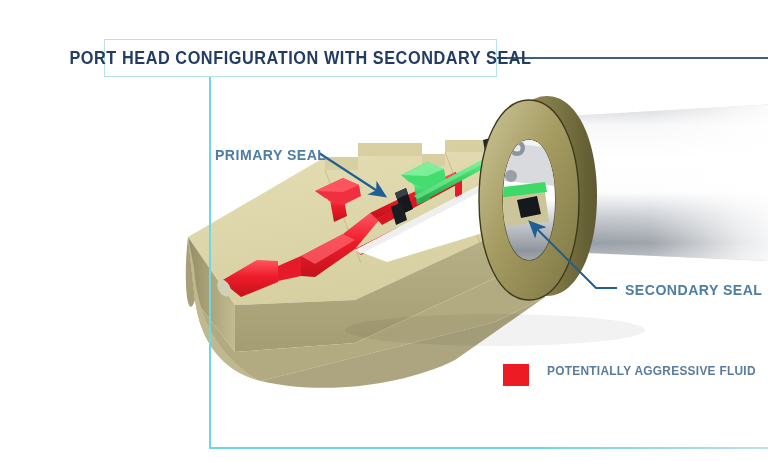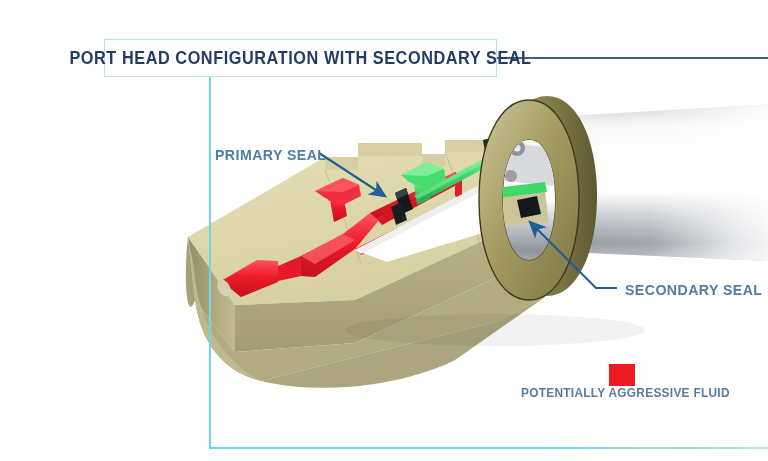--- a/index.html
+++ b/index.html
@@ -85,24 +85,23 @@
   #callout-secondary { left: 600px; top: 281px; }
 
   
   .legend {
     position: absolute;
     left: 478px;
     top: 364px;
   }
   .legend-row {
     display: flex;
-    align-items: center;
+    align-items: flex-start;
     height: 22px;
     margin-bottom: 20px;
-    flex-direction: column;
   }
   .legend-swatch {
     width: 26px;
     height: 22px;
     flex: 0 0 auto;
   }
   .legend-label {
     margin-left: 18px;
     font-family: "Liberation Sans Narrow", "Liberation Sans", sans-serif;
     font-weight: bold;

